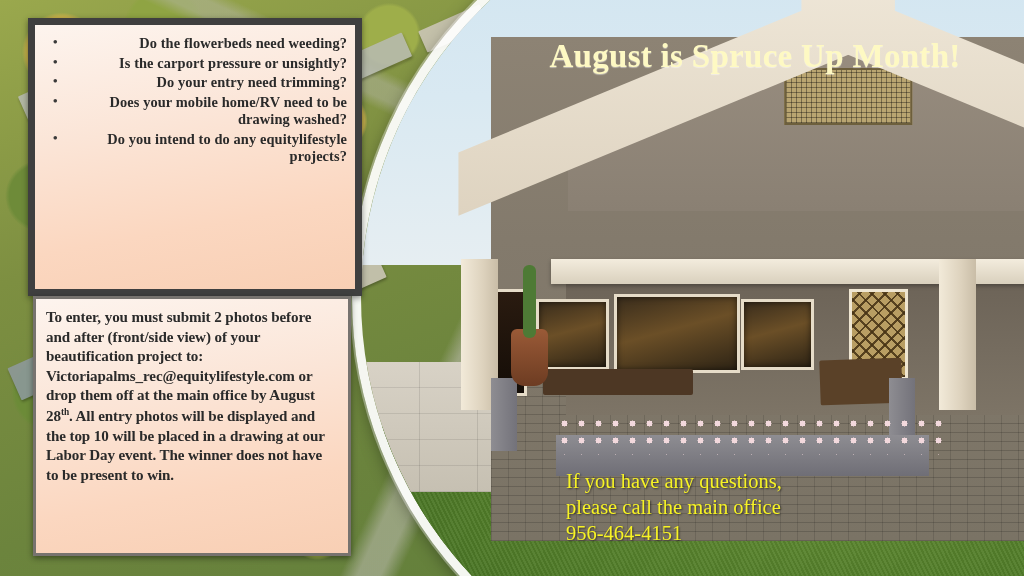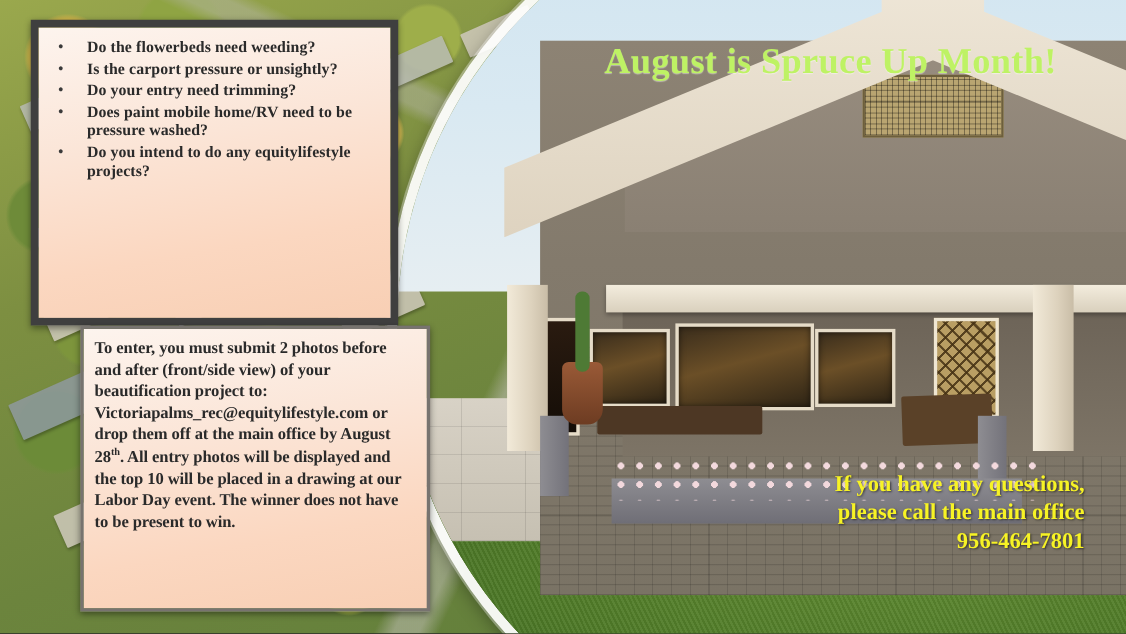--- a/index.html
+++ b/index.html
@@ -132,24 +132,23 @@
   }
   #panel-questions{
     left:28px;top:18px;width:320px;height:264px;
     border:7px solid #3f3f3f;
     box-shadow:0 2px 6px rgba(0,0,0,.45);
   }
   #panel-entry{
     left:33px;top:296px;width:312px;height:254px;
     border:3px solid #77736f;
     box-shadow:0 2px 6px rgba(0,0,0,.45);
-    margin-left:40px;
-  }
-
-  ul.qlist{margin:0;padding:10px 8px 0 6px;list-style:none;}
+  }
+
+  ul.qlist{margin:0;padding:10px 8px 0 6px;list-style:none;text-align:right;}
   ul.qlist li{
     position:relative;
     padding-left:38px;
     font-size:14.4px;
     font-weight:bold;
     line-height:1.22;
     margin-bottom:2px;
     letter-spacing:.1px;
   }
   ul.qlist li:before{
@@ -165,30 +164,30 @@
     font-weight:bold;
     line-height:1.30;
     letter-spacing:-.1px;
   }
   sup{font-size:.62em;vertical-align:super;}
 
   
   #headline{
     position:absolute;left:520px;top:38px;width:470px;
     font-size:33px;font-weight:bold;
-    color:#bef264;
+    color:#fef9c3;
     text-align:center;
     letter-spacing:.3px;
     text-shadow:0 1px 1px rgba(255,255,255,.45);
   }
   #contact{
-    position:absolute;left:566px;top:427px;width:420px;
-    text-align:right;
+    position:absolute;left:566px;top:468px;width:420px;
+    text-align:left;
     color:#f7f325;
-    font-size:20.5px;font-weight:bold;line-height:1.27;
+    font-size:20.5px;font-weight:normal;line-height:1.27;
     text-shadow:1px 1px 2px rgba(0,0,0,.55);
   }
 </style>
 </head>
 <body>
 
 <div id="poster">
 
   <div class="bg-aerial">
     <div class="roofs">
@@ -253,28 +252,28 @@
     </div>
   </div>
 
   <div id="headline">August is Spruce Up Month!</div>
 
   <div class="panel" id="panel-questions">
     <ul class="qlist">
       <li>Do the flowerbeds need weeding?</li>
       <li>Is the carport pressure or unsightly?</li>
       <li>Do your entry need trimming?</li>
-      <li>Does paint mobile home/RV need to be pressure washed?</li>
+      <li>Does your mobile home/RV need to be drawing washed?</li>
       <li>Do you intend to do any equitylifestyle projects?</li>
     </ul>
   </div>
 
   <div class="panel" id="panel-entry">
     <div class="body"><span>To enter, you must submit 2 photos before and after (front/side view) of your beautification project to: Victoriapalms_rec@equitylifestyle.com or drop them off at the main office by August 28</span><sup>th</sup><span>. All entry photos will be displayed and the top 10 will be placed in a drawing at our Labor Day event. The winner does not have to be present to win.</span></div>
   </div>
 
   <div id="contact">
     <div>If you have any questions,</div>
     <div>please call the main office</div>
-    <div>956-464-7801</div>
+    <div>956-464-4151</div>
   </div>
 
 </div>
 
 </body></html>

